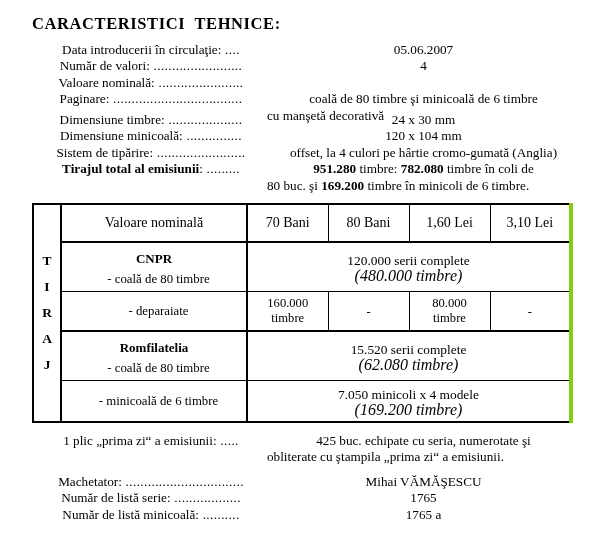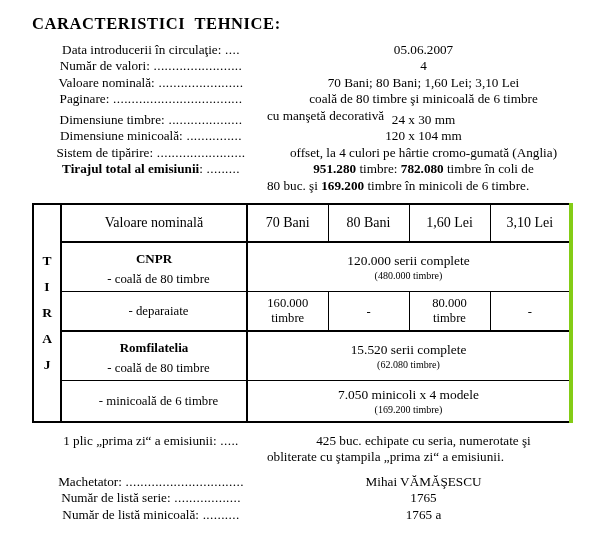--- a/index.html
+++ b/index.html
@@ -133,23 +133,24 @@
     display: block;
     font-size: 12.8px;
     padding-left: 9px;
   }
   .merged-main {
     font-size: 13.4px;
     line-height: 16px;
     display: block;
   }
   .merged-sub {
-    font-size: 10px;
+    font-size: 16px;
     line-height: 13px;
     display: block;
+    font-style: italic;
   }
   .stack {
     font-size: 12.6px;
     line-height: 14.6px;
     display: block;
   }
   .dash { font-size: 12.6px; }
 
   
   .bottom-block {
@@ -173,21 +174,20 @@
       <span class="spec-value">05.06.2007</span>
     </div>
 
     <div class="spec-row">
       <span class="spec-label"><span>Număr de valori:</span><span class="dots"> ........................</span></span>
       <span class="spec-value">4</span>
     </div>
 
     <div class="spec-row">
       <span class="spec-label"><span>Valoare nominală:</span><span class="dots"> .......................</span></span>
-      <span class="spec-value">70 Bani; 80 Bani; 1,60 Lei; 3,10 Lei</span>
     </div>
 
     <div class="spec-row">
       <span class="spec-label"><span>Paginare:</span><span class="dots"> ...................................</span></span>
       <span class="spec-value">coală de 80 timbre şi minicoală de 6 timbre</span>
     </div>
 
     <div class="cont-row">cu manşetă decorativă</div>
   </div>
 

